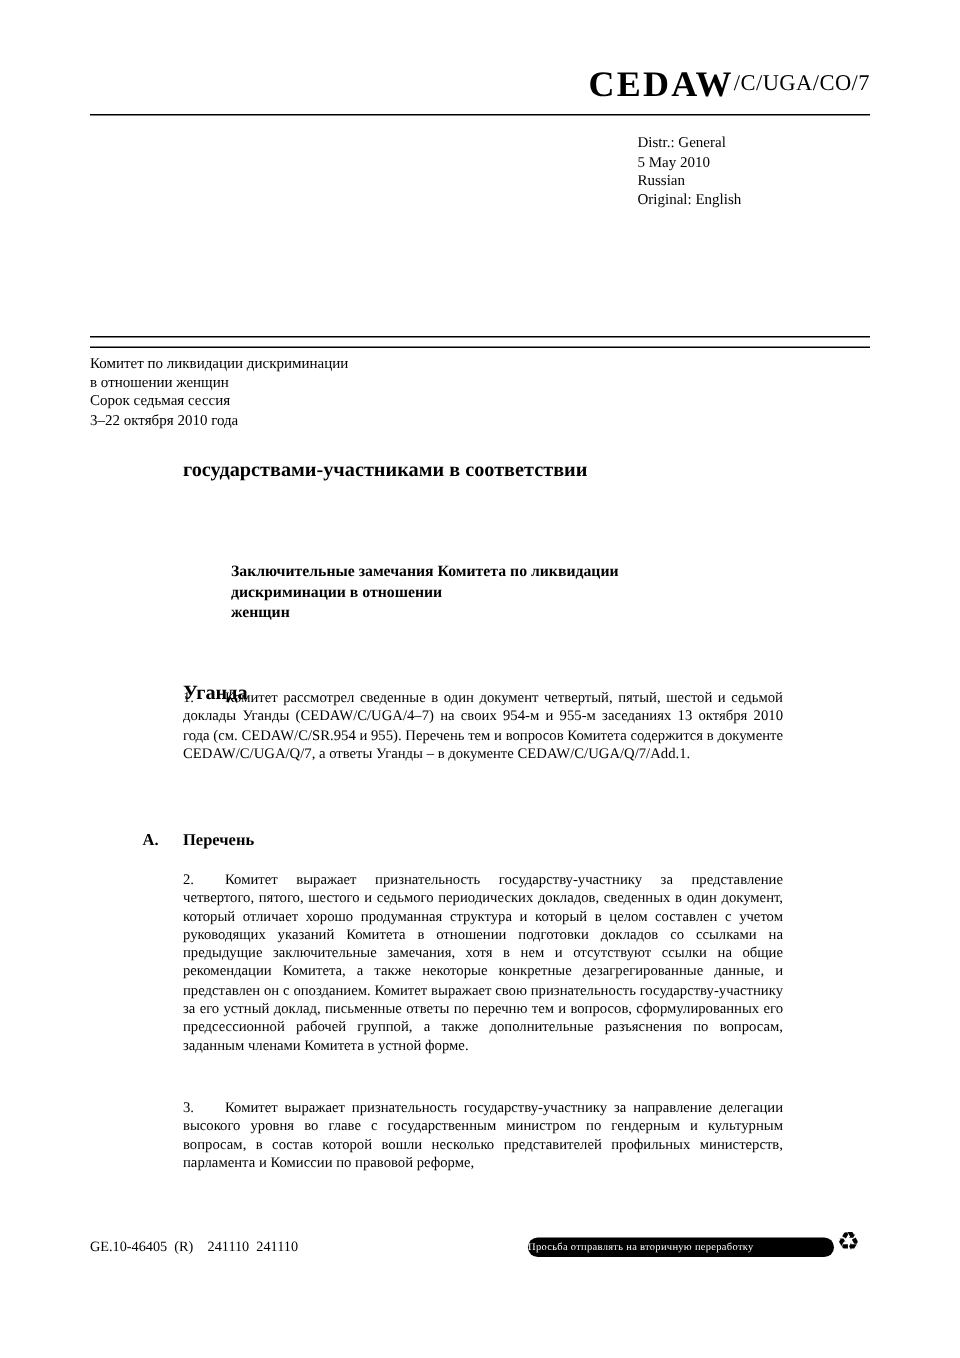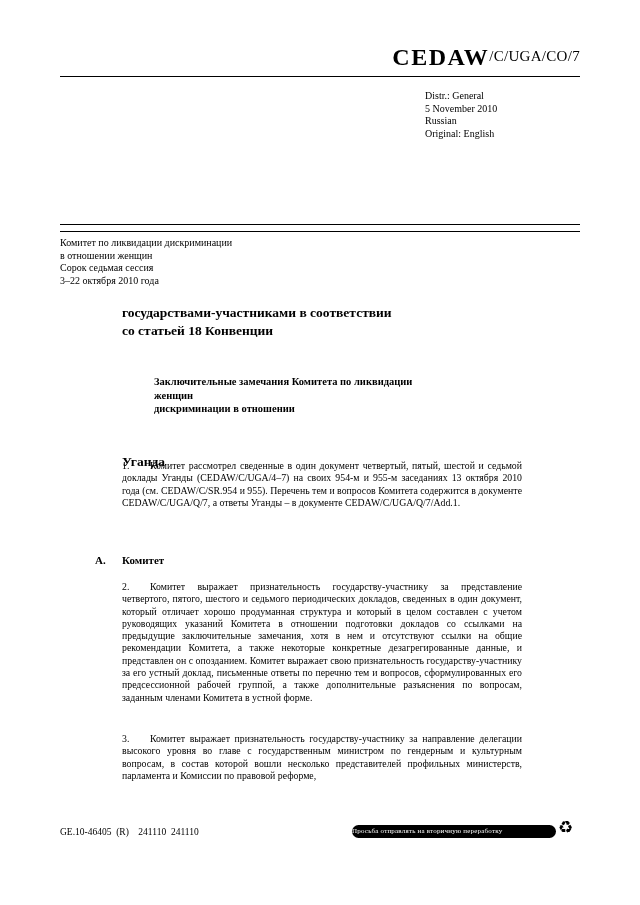--- a/index.html
+++ b/index.html
@@ -62,54 +62,53 @@
 
 <div class="page">
 
   <div class="abs doc-symbol">
     <span class="symbol-main">CEDAW</span><span class="symbol-suffix">/C/UGA/CO/7</span>
   </div>
   <div class="abs rule rule-header"></div>
 
   <div class="abs distr">
     <div>Distr.: General</div>
-    <div>5 November 2010</div>
+    <div>5 May 2010</div>
     <div>Russian</div>
     <div>Original: English</div>
   </div>
 
   <div class="abs rule rule-mid-1"></div>
   <div class="abs rule rule-mid-2"></div>
 
   <div class="abs committee">
     <div class="bold">Комитет по ликвидации дискриминации</div>
     <div class="bold">в отношении женщин</div>
     <div class="bold">Сорок седьмая сессия</div>
     <div>3–22 октября 2010 года</div>
   </div>
 
   <div class="abs doc-title">
     <div>государствами-участниками в соответствии</div>
-    <div>со статьей 18 Конвенции</div>
   </div>
 
   <div class="abs doc-subtitle">
     <div>Заключительные замечания Комитета по ликвидации</div>
+    <div>дискриминации в отношении</div>
     <div>женщин</div>
-    <div>дискриминации в отношении</div>
   </div>
 
   <div class="abs country">Уганда</div>
 
   <div class="abs para p1">
     <span class="pnum">1.</span><span>Комитет рассмотрел сведенные в один документ четвертый, пятый, шестой и седьмой доклады Уганды (CEDAW/C/UGA/4–7) на своих 954-м и 955-м заседаниях 13 октября 2010 года (см. CEDAW/C/SR.954 и 955). Перечень тем и вопросов Комитета содержится в документе CEDAW/C/UGA/Q/7, а ответы Уганды – в документе CEDAW/C/UGA/Q/7/Add.1.</span>
   </div>
 
   <div class="abs section-heading">
-    <span class="section-label">A.</span><span>Комитет</span>
+    <span class="section-label">A.</span><span>Перечень</span>
   </div>
 
   <div class="abs para p2">
     <span class="pnum">2.</span><span>Комитет выражает признательность государству-участнику за представление четвертого, пятого, шестого и седьмого периодических докладов, сведенных в один документ, который отличает хорошо продуманная структура и который в целом составлен с учетом руководящих указаний Комитета в отношении подготовки докладов со ссылками на предыдущие заключительные замечания, хотя в нем и отсутствуют ссылки на общие рекомендации Комитета, а также некоторые конкретные дезагрегированные данные, и представлен он с опозданием. Комитет выражает свою признательность государству-участнику за его устный доклад, письменные ответы по перечню тем и вопросов, сформулированных его предсессионной рабочей группой, а также дополнительные разъяснения по вопросам, заданным членами Комитета в устной форме.</span>
   </div>
 
   <div class="abs para p3">
     <span class="pnum">3.</span><span>Комитет выражает признательность государству-участнику за направление делегации высокого уровня во главе с государственным министром по гендерным и культурным вопросам, в состав которой вошли несколько представителей профильных министерств, парламента и Комиссии по правовой реформе,</span>
   </div>
 

